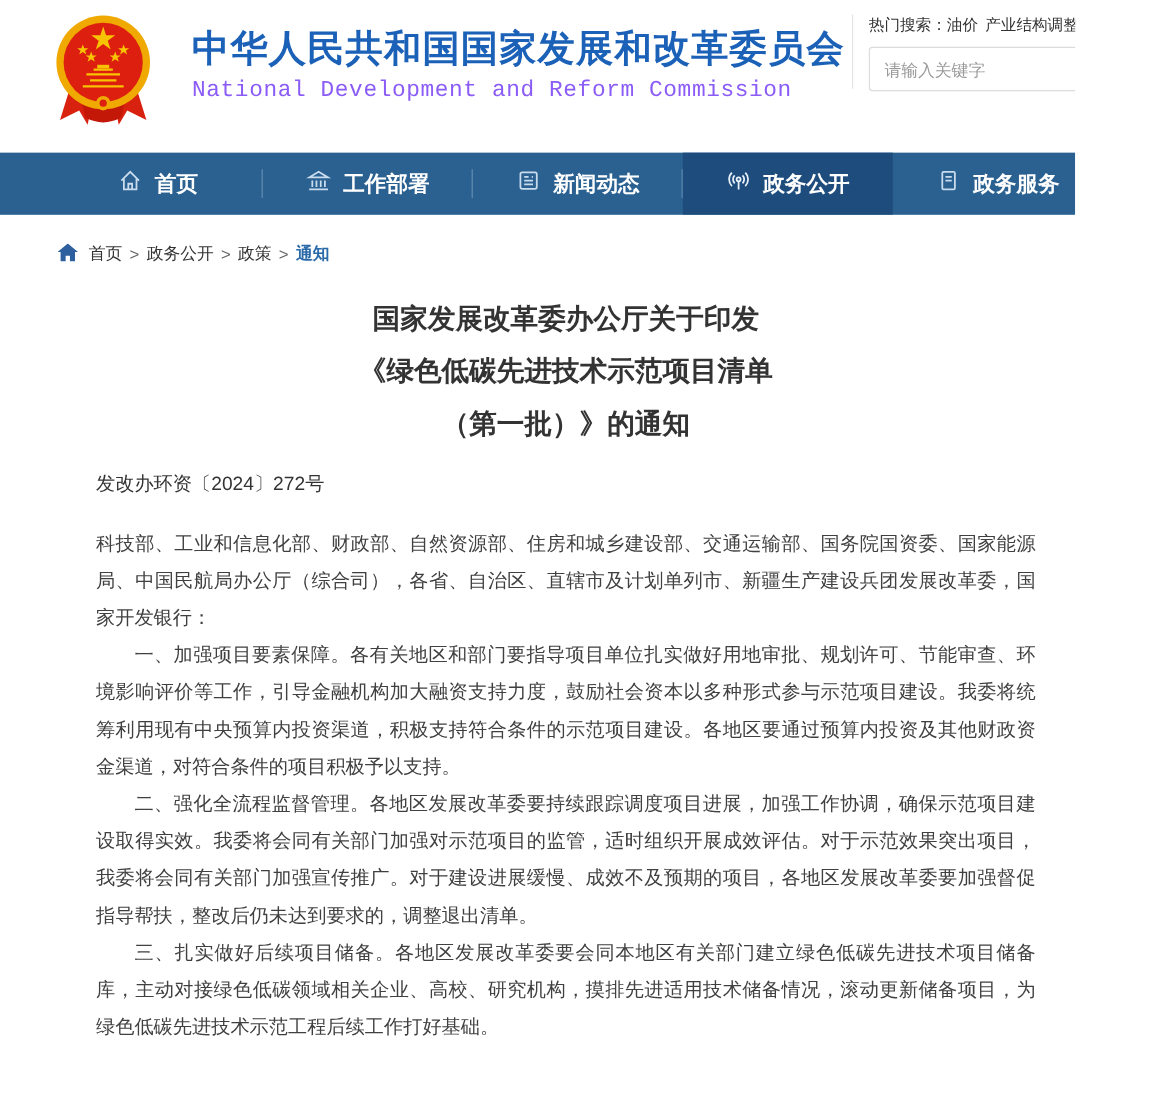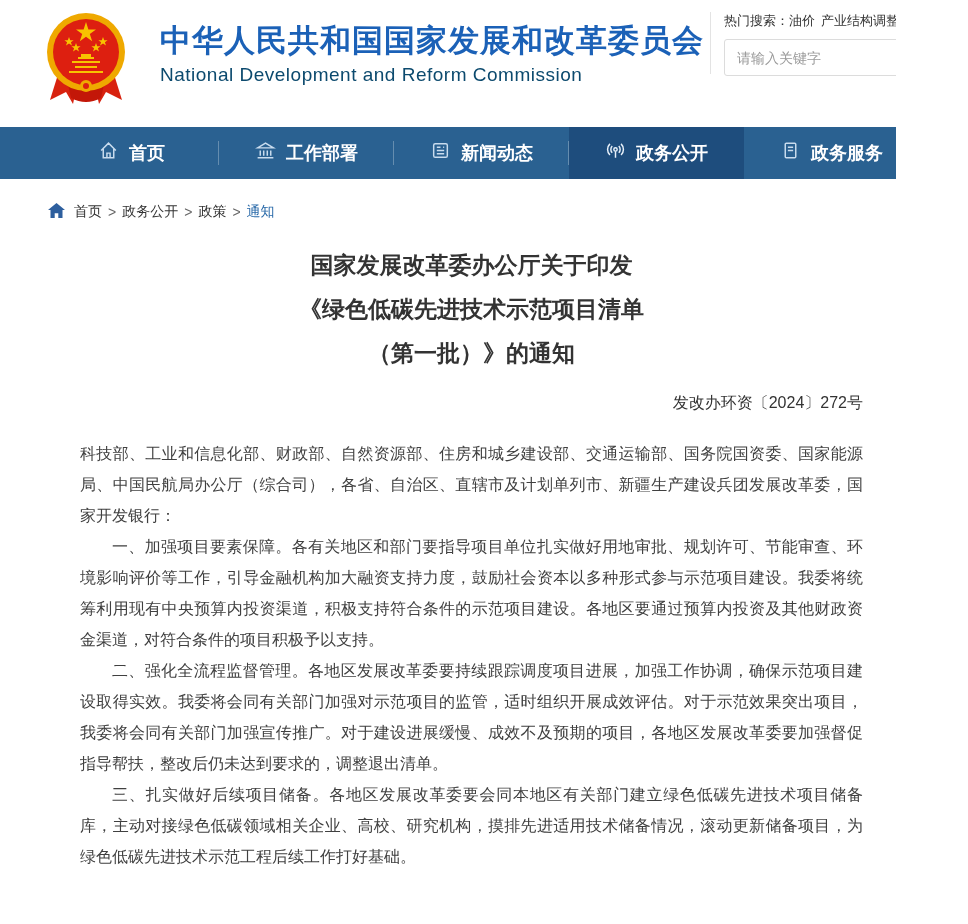--- a/index.html
+++ b/index.html
@@ -5,21 +5,21 @@
   * { margin:0; padding:0; box-sizing:border-box; }
   html,body { width:968px; height:924px; overflow:hidden; background:#fff;
     font-family:"Liberation Sans","DejaVu Sans",sans-serif; }
   .page { position:relative; width:896px; height:924px; background:#fff; overflow:hidden; }
 
   
   .header { position:relative; height:127px; background:#fff; }
   .emblem { position:absolute; left:45px; top:10px; width:82px; height:100px; }
   .site-titles { position:absolute; left:160px; top:22px; }
   .site-title-zh { font-size:31px; font-weight:bold; color:#1b61b7; letter-spacing:1px; line-height:38px; }
-  .site-title-en { font-size:19px; color:#0c4a6e; letter-spacing:0.5px; line-height:26px; margin-top:2px; }
+  .site-title-en { font-size:19px; color:#8b5cf6; letter-spacing:0.5px; line-height:26px; margin-top:2px;font-family:Liberation Mono, monospace; }
   .header-divider { position:absolute; left:710px; top:12px; width:1px; height:62px; background:#e3e3e3; }
   .header-right { position:absolute; left:724px; top:12px; width:244px; }
   .hot-search { font-size:13px; color:#333; white-space:nowrap; }
   .hot-search a { color:#333; text-decoration:none; margin-right:6px; cursor:pointer; }
   .search-box { margin-top:9px; width:260px; height:37px; border:1px solid #dcdcdc; border-radius:3px; background:#fff; }
   .search-box input { width:100%; height:100%; border:none; outline:none; padding:0 12px; font-size:14px; color:#333; background:transparent; font-family:inherit; }
   .search-box input::placeholder { color:#9a9a9a; }
 
   
   .nav { display:flex; height:52px; background:#2a6191; padding-left:44px; overflow:hidden; }
@@ -28,26 +28,26 @@
   .nav-item.sep::after { content:""; position:absolute; right:0; top:14px; width:1px; height:24px; background:rgba(255,255,255,0.28); }
   .nav-item.active { background:#1e4d7d; }
   .nav-item svg { width:21px; height:21px; stroke:#c9dcee; fill:none; stroke-width:1.4; }
   .nav-item.active svg { stroke:#e8f1fa; }
 
   
   .breadcrumb { display:flex; align-items:center; margin:24px 0 0 48px; font-size:14px; color:#333; }
   .breadcrumb svg { width:17px; height:15px; margin-right:9px; }
   .crumb { color:#333; text-decoration:none; cursor:pointer; }
   .crumb-sep { margin:0 6px; color:#666; }
-  .crumb.current { color:#2a6aa9; font-weight:normal; cursor:default; }
+  .crumb.current { color:#2a6aa9; font-weight:bold; cursor:default; }
 
   
   .article { padding:0 33px;margin-left:47px; }
   .article-title { margin-top:22px; text-align:center; font-size:23px; font-weight:bold; color:#333; line-height:44px; }
-  .doc-number { margin-top:18px; text-align:right; font-size:16px; color:#333; }
+  .doc-number { margin-top:18px; text-align:left; font-size:16px; color:#333; }
   .body-text { margin-top:24px; }
   .body-text p { font-size:16px; color:#404040; line-height:31px; text-align:justify; }
   .body-text p.indent { text-indent:2em; }
   .body-text .lead { font-weight:normal; }
 
   
   .side-panel { position:absolute; left:945px; top:240px; width:120px; height:640px;
     border-left:1px solid #e9e9e9; border-top:1px solid #e9e9e9; background:#fff; }
 </style>
 </head>

